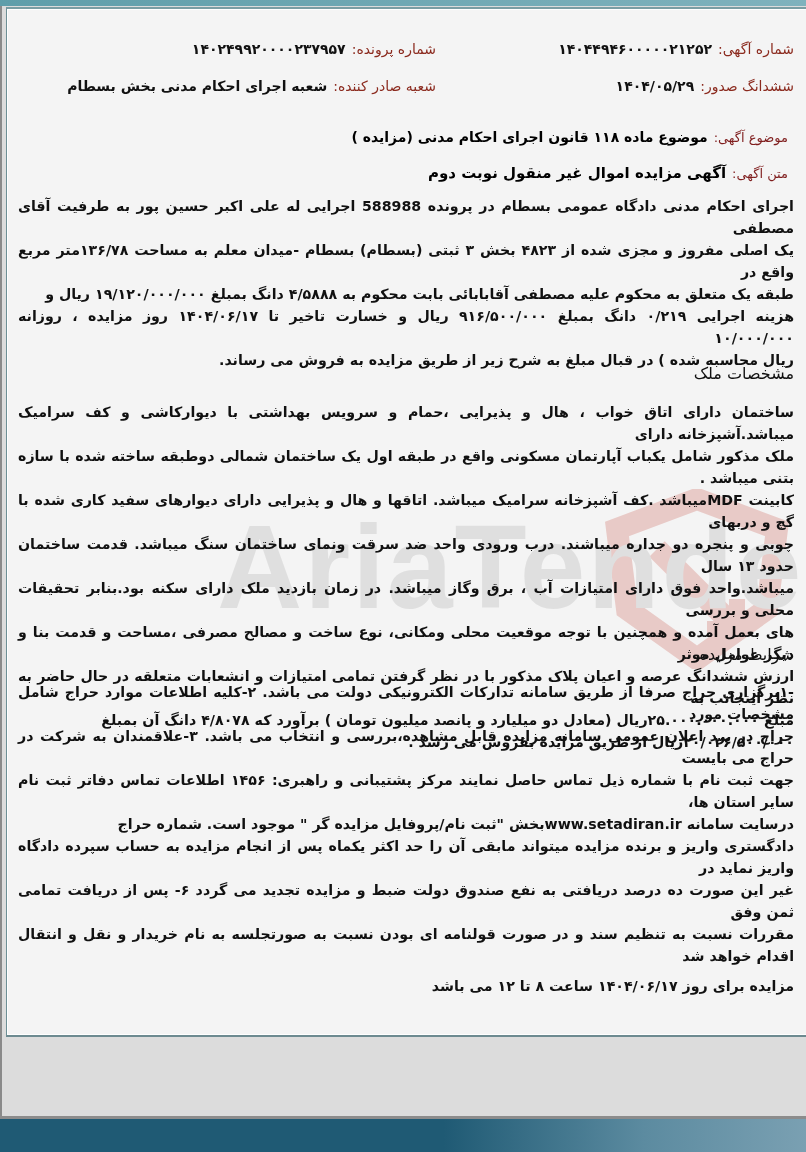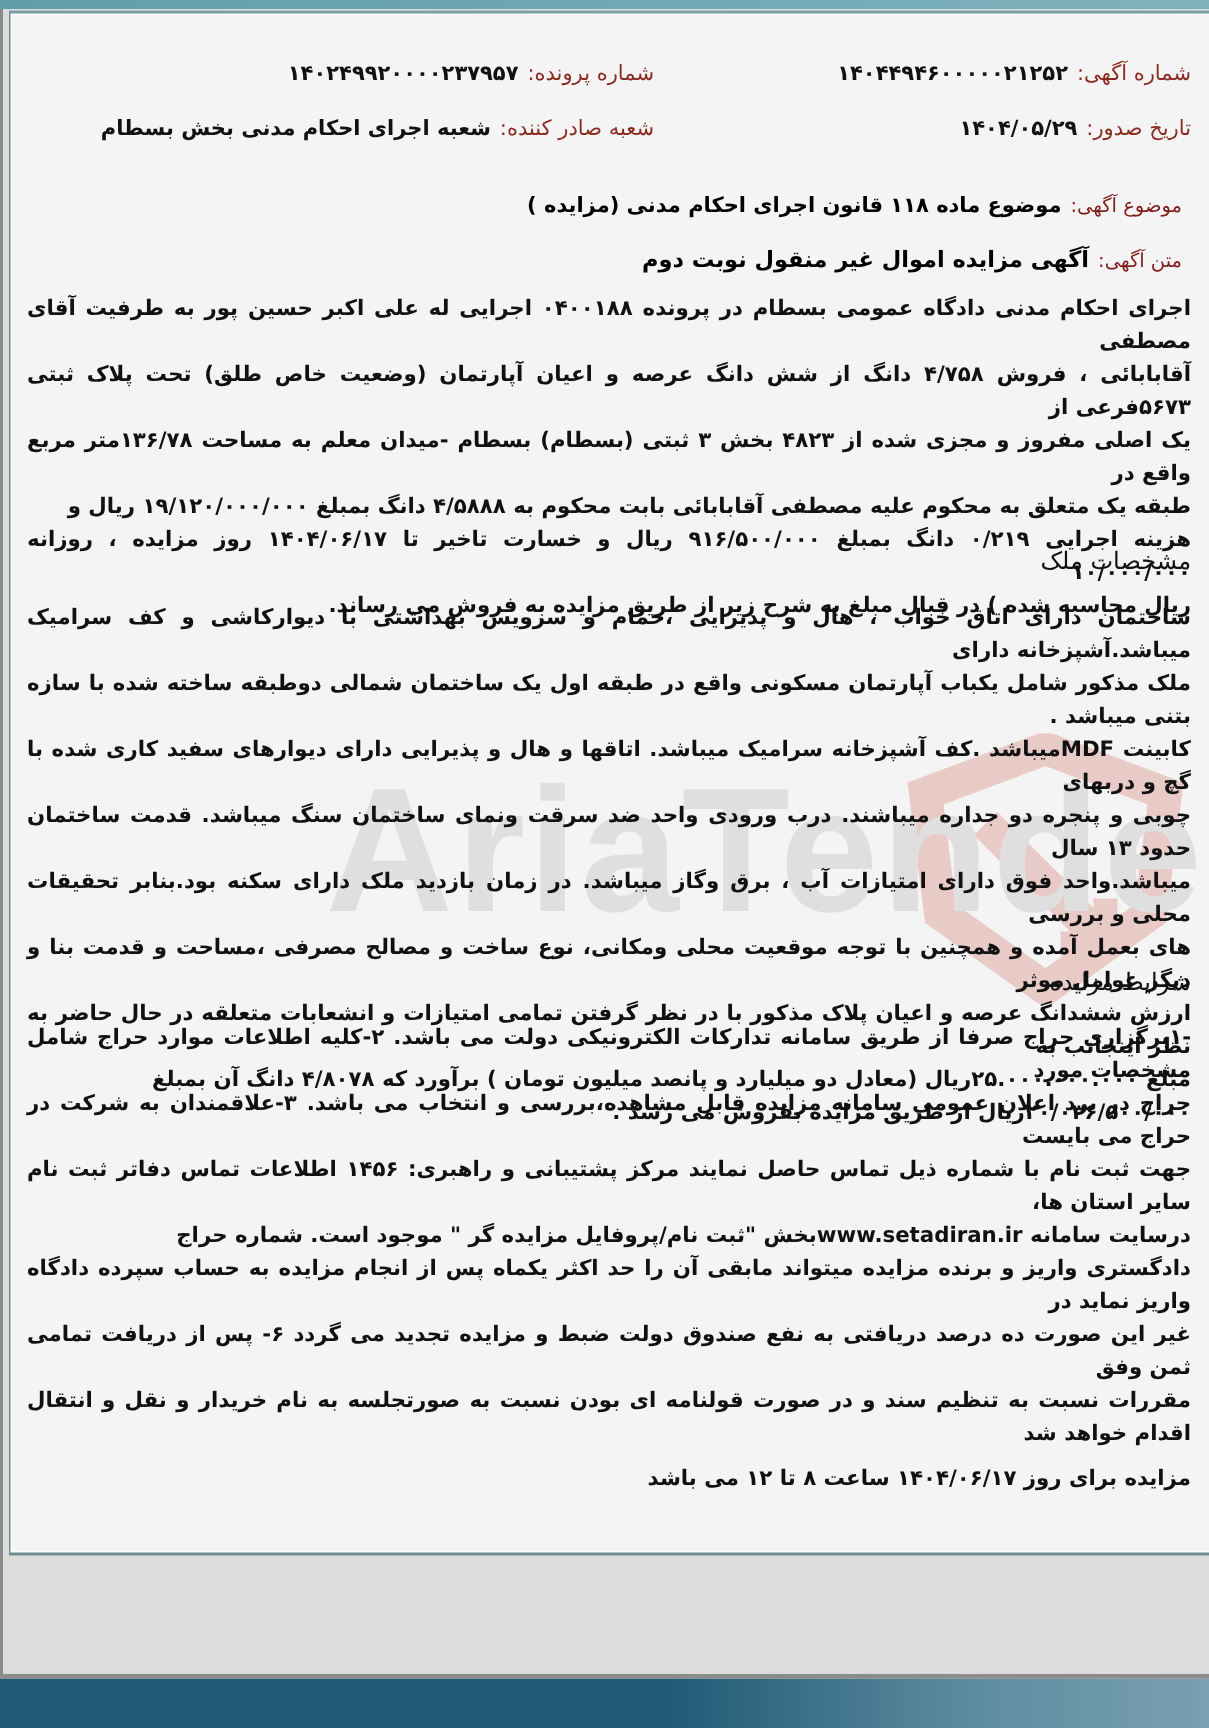--- a/index.html
+++ b/index.html
@@ -82,36 +82,35 @@
 
     <div class="content">
 
       <div class="meta-row" style="right:14px; top:32px;">
         <span class="meta-label">شماره آگهی:</span><span>۱۴۰۴۴۹۴۶۰۰۰۰۰۲۱۲۵۲</span>
       </div>
       <div class="meta-row" style="right:372px; top:32px;">
         <span class="meta-label">شماره پرونده:</span><span>۱۴۰۲۴۹۹۲۰۰۰۰۲۳۷۹۵۷</span>
       </div>
       <div class="meta-row" style="right:14px; top:69px;">
-        <span class="meta-label">تاریخ صدور:</span><span>۱۴۰۴/۰۵/۲۹</span>
+        <span class="meta-label">ششدانگ صدور:</span><span>۱۴۰۴/۰۵/۲۹</span>
       </div>
       <div class="meta-row" style="right:372px; top:69px;">
         <span class="meta-label">شعبه صادر کننده:</span><span>شعبه اجرای احکام مدنی بخش بسطام</span>
       </div>
 
       <div class="row-subject">
         <span class="lbl">موضوع آگهی:</span><span>موضوع ماده ۱۱۸ قانون اجرای احکام مدنی (مزایده )</span>
       </div>
       <div class="row-text">
         <span class="lbl">متن آگهی:</span><span>آگهی مزایده اموال غیر منقول  نوبت دوم</span>
       </div>
 
       <div class="body-block" style="top:186px;">
-        <div>اجرای احکام مدنی دادگاه عمومی بسطام در پرونده  ۰۴۰۰۱۸۸  اجرایی  له  علی اکبر حسین پور  به طرفیت آقای  مصطفی</div>
-        <div>آقابابائی  ،  فروش ۴/۷۵۸ دانگ از شش دانگ  عرصه و اعیان آپارتمان (وضعیت خاص طلق) تحت  پلاک ثبتی   ۵۶۷۳فرعی از</div>
+        <div>اجرای احکام مدنی دادگاه عمومی بسطام در پرونده  588988  اجرایی  له  علی اکبر حسین پور  به طرفیت آقای  مصطفی</div>
         <div>یک اصلی مفروز و مجزی شده از ۴۸۲۳  بخش ۳ ثبتی (بسطام)  بسطام -میدان معلم  به مساحت ۱۳۶/۷۸متر مربع واقع در</div>
         <div>طبقه یک  متعلق به  محکوم علیه  مصطفی  آقابابائی  بابت  محکوم به  ۴/۵۸۸۸ دانگ بمبلغ  ۱۹/۱۲۰/۰۰۰/۰۰۰  ریال  و</div>
         <div>هزینه اجرایی ۰/۲۱۹ دانگ بمبلغ ۹۱۶/۵۰۰/۰۰۰ ریال  و  خسارت تاخیر تا ۱۴۰۴/۰۶/۱۷ روز مزایده ، روزانه ۱۰/۰۰۰/۰۰۰</div>
         <div>ریال  محاسبه شده ) در قبال مبلغ به شرح زیر از طریق مزایده به فروش می رساند.</div>
       </div>
 
       <div class="section-title" style="top:355px;">مشخصات ملک</div>
 
       <div class="body-block" style="top:392px;">
         <div>ساختمان دارای اتاق خواب ، هال و پذیرایی ،حمام و سرویس بهداشتی با دیوارکاشی و کف سرامیک میباشد.آشپزخانه دارای</div>

